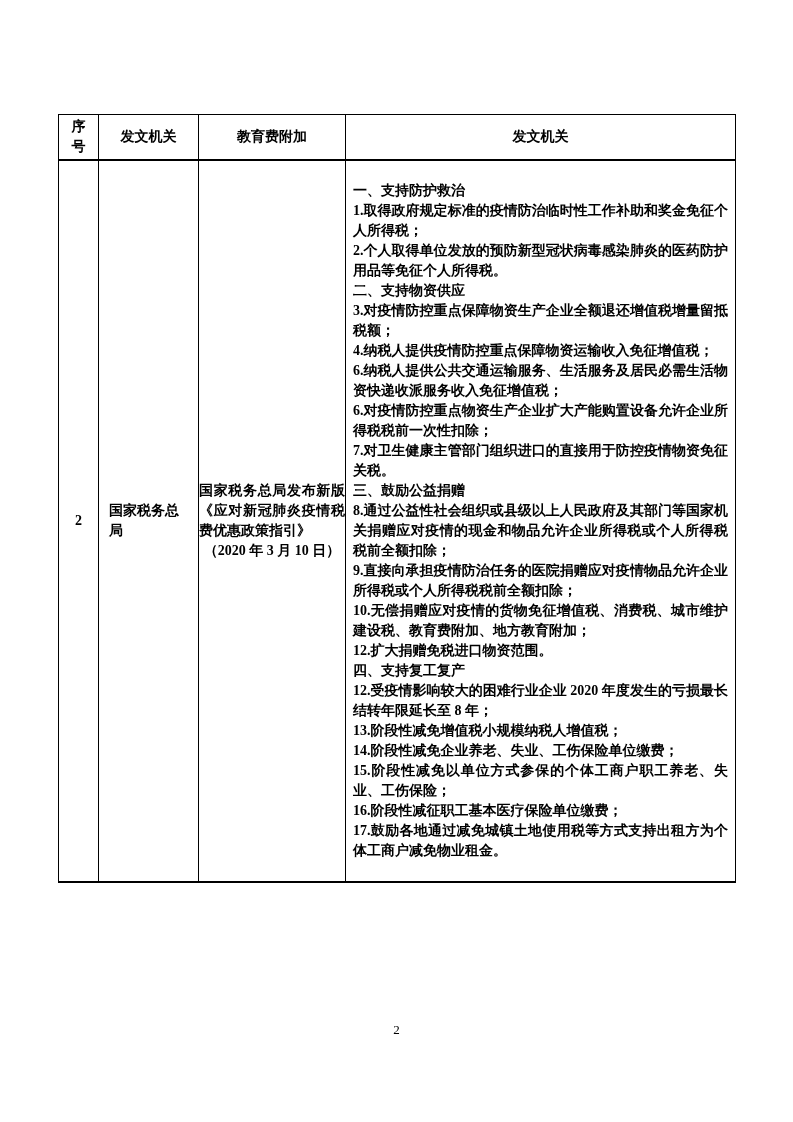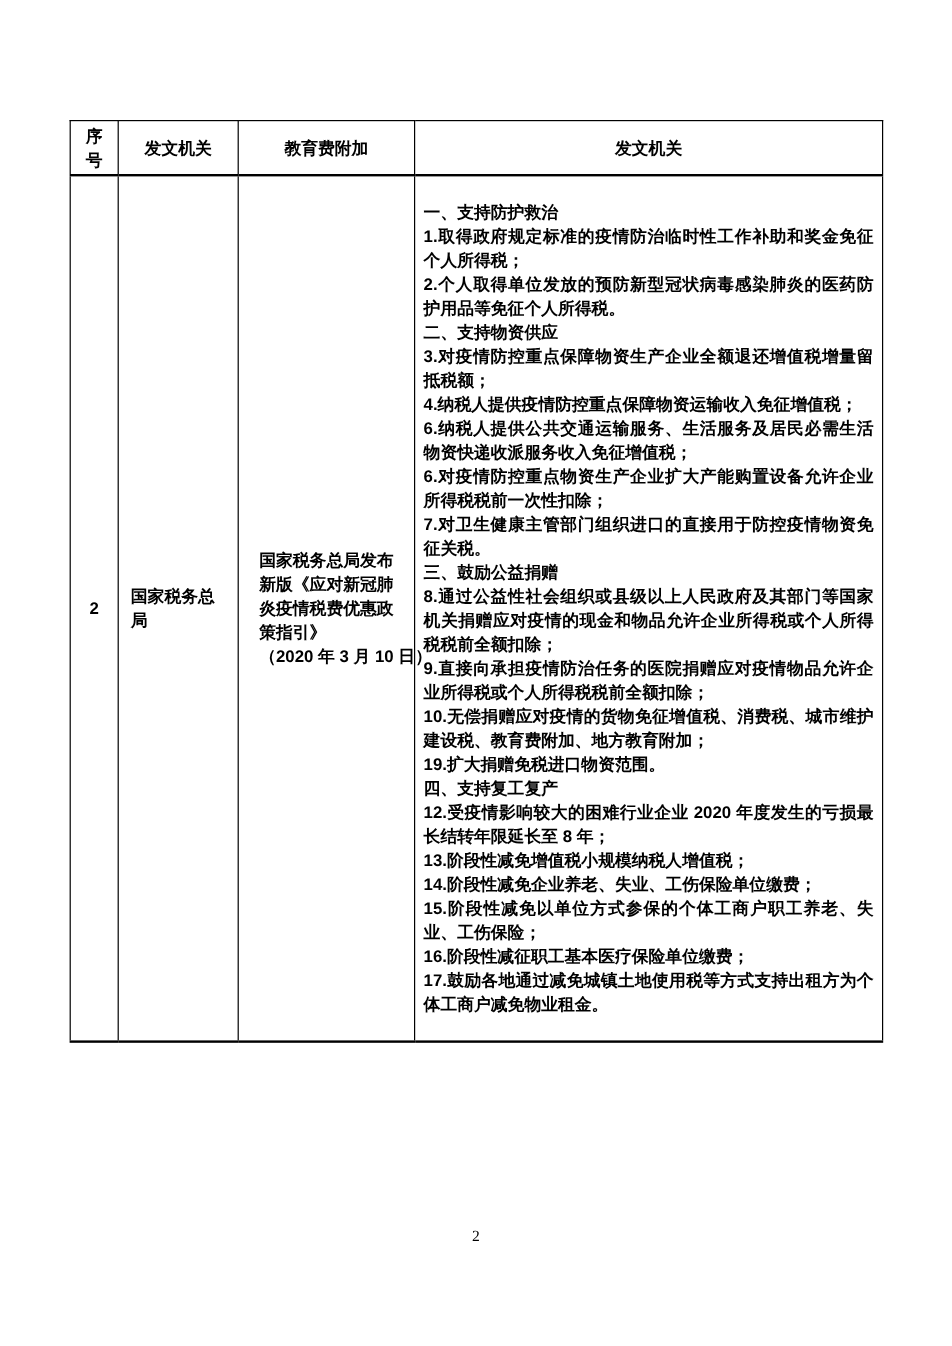--- a/index.html
+++ b/index.html
@@ -7,24 +7,25 @@
   body {
     width: 793px;
     height: 1122px;
     position: relative;
     font-family: "Liberation Sans", sans-serif;
     color: #000000;
   }
   .doc-table {
     position: absolute;
     left: 58px;
-    top: 100px;
+    top: 114px;
     width: 677px;
     border-collapse: collapse;
     table-layout: fixed;
+    font-family: Liberation Serif, serif;
   }
   .doc-table td, .doc-table th {
     border: 1px solid #000000;
     vertical-align: middle;
     font-size: 14px;
     font-weight: bold;
     line-height: 20px;
   }
   .doc-table th {
     text-align: center;
@@ -46,21 +47,21 @@
     word-break: break-all;
     text-align: center;
   }
   .cell-index { text-align: center; }
   .cell-agency {
     padding: 0 10px;
     text-align: left;
     margin-left: 26px;
   }
   .cell-docname {
-    padding: 0 17px;
+    padding: 0 0;
     text-align: left;
   }
   .cell-docname .doc-title { text-align: justify; }
   .cell-docname .doc-date {
     text-align: center;
     white-space: nowrap;
   }
   .cell-content {
     padding: 0 7px;
   }
@@ -123,21 +124,21 @@
       <p>二、支持物资供应</p>
       <p>3.对疫情防控重点保障物资生产企业全额退还增值税增量留抵税额；</p>
       <p>4.纳税人提供疫情防控重点保障物资运输收入免征增值税；</p>
       <p>6.纳税人提供公共交通运输服务、生活服务及居民必需生活物资快递收派服务收入免征增值税；</p>
       <p>6.对疫情防控重点物资生产企业扩大产能购置设备允许企业所得税税前一次性扣除；</p>
       <p>7.对卫生健康主管部门组织进口的直接用于防控疫情物资免征关税。</p>
       <p>三、鼓励公益捐赠</p>
       <p>8.通过公益性社会组织或县级以上人民政府及其部门等国家机关捐赠应对疫情的现金和物品允许企业所得税或个人所得税税前全额扣除；</p>
       <p>9.直接向承担疫情防治任务的医院捐赠应对疫情物品允许企业所得税或个人所得税税前全额扣除；</p>
       <p>10.无偿捐赠应对疫情的货物免征增值税、消费税、城市维护建设税、教育费附加、地方教育附加；</p>
-      <p>19.扩大捐赠免税进口物资范围。</p>
+      <p>12.扩大捐赠免税进口物资范围。</p>
       <p>四、支持复工复产</p>
       <p>12.受疫情影响较大的困难行业企业 2020 年度发生的亏损最长结转年限延长至 8 年；</p>
       <p>13.阶段性减免增值税小规模纳税人增值税；</p>
       <p>14.阶段性减免企业养老、失业、工伤保险单位缴费；</p>
       <p>15.阶段性减免以单位方式参保的个体工商户职工养老、失业、工伤保险；</p>
       <p>16.阶段性减征职工基本医疗保险单位缴费；</p>
       <p>17.鼓励各地通过减免城镇土地使用税等方式支持出租方为个体工商户减免物业租金。</p>
     </td>
   </tr>
 </tbody>

